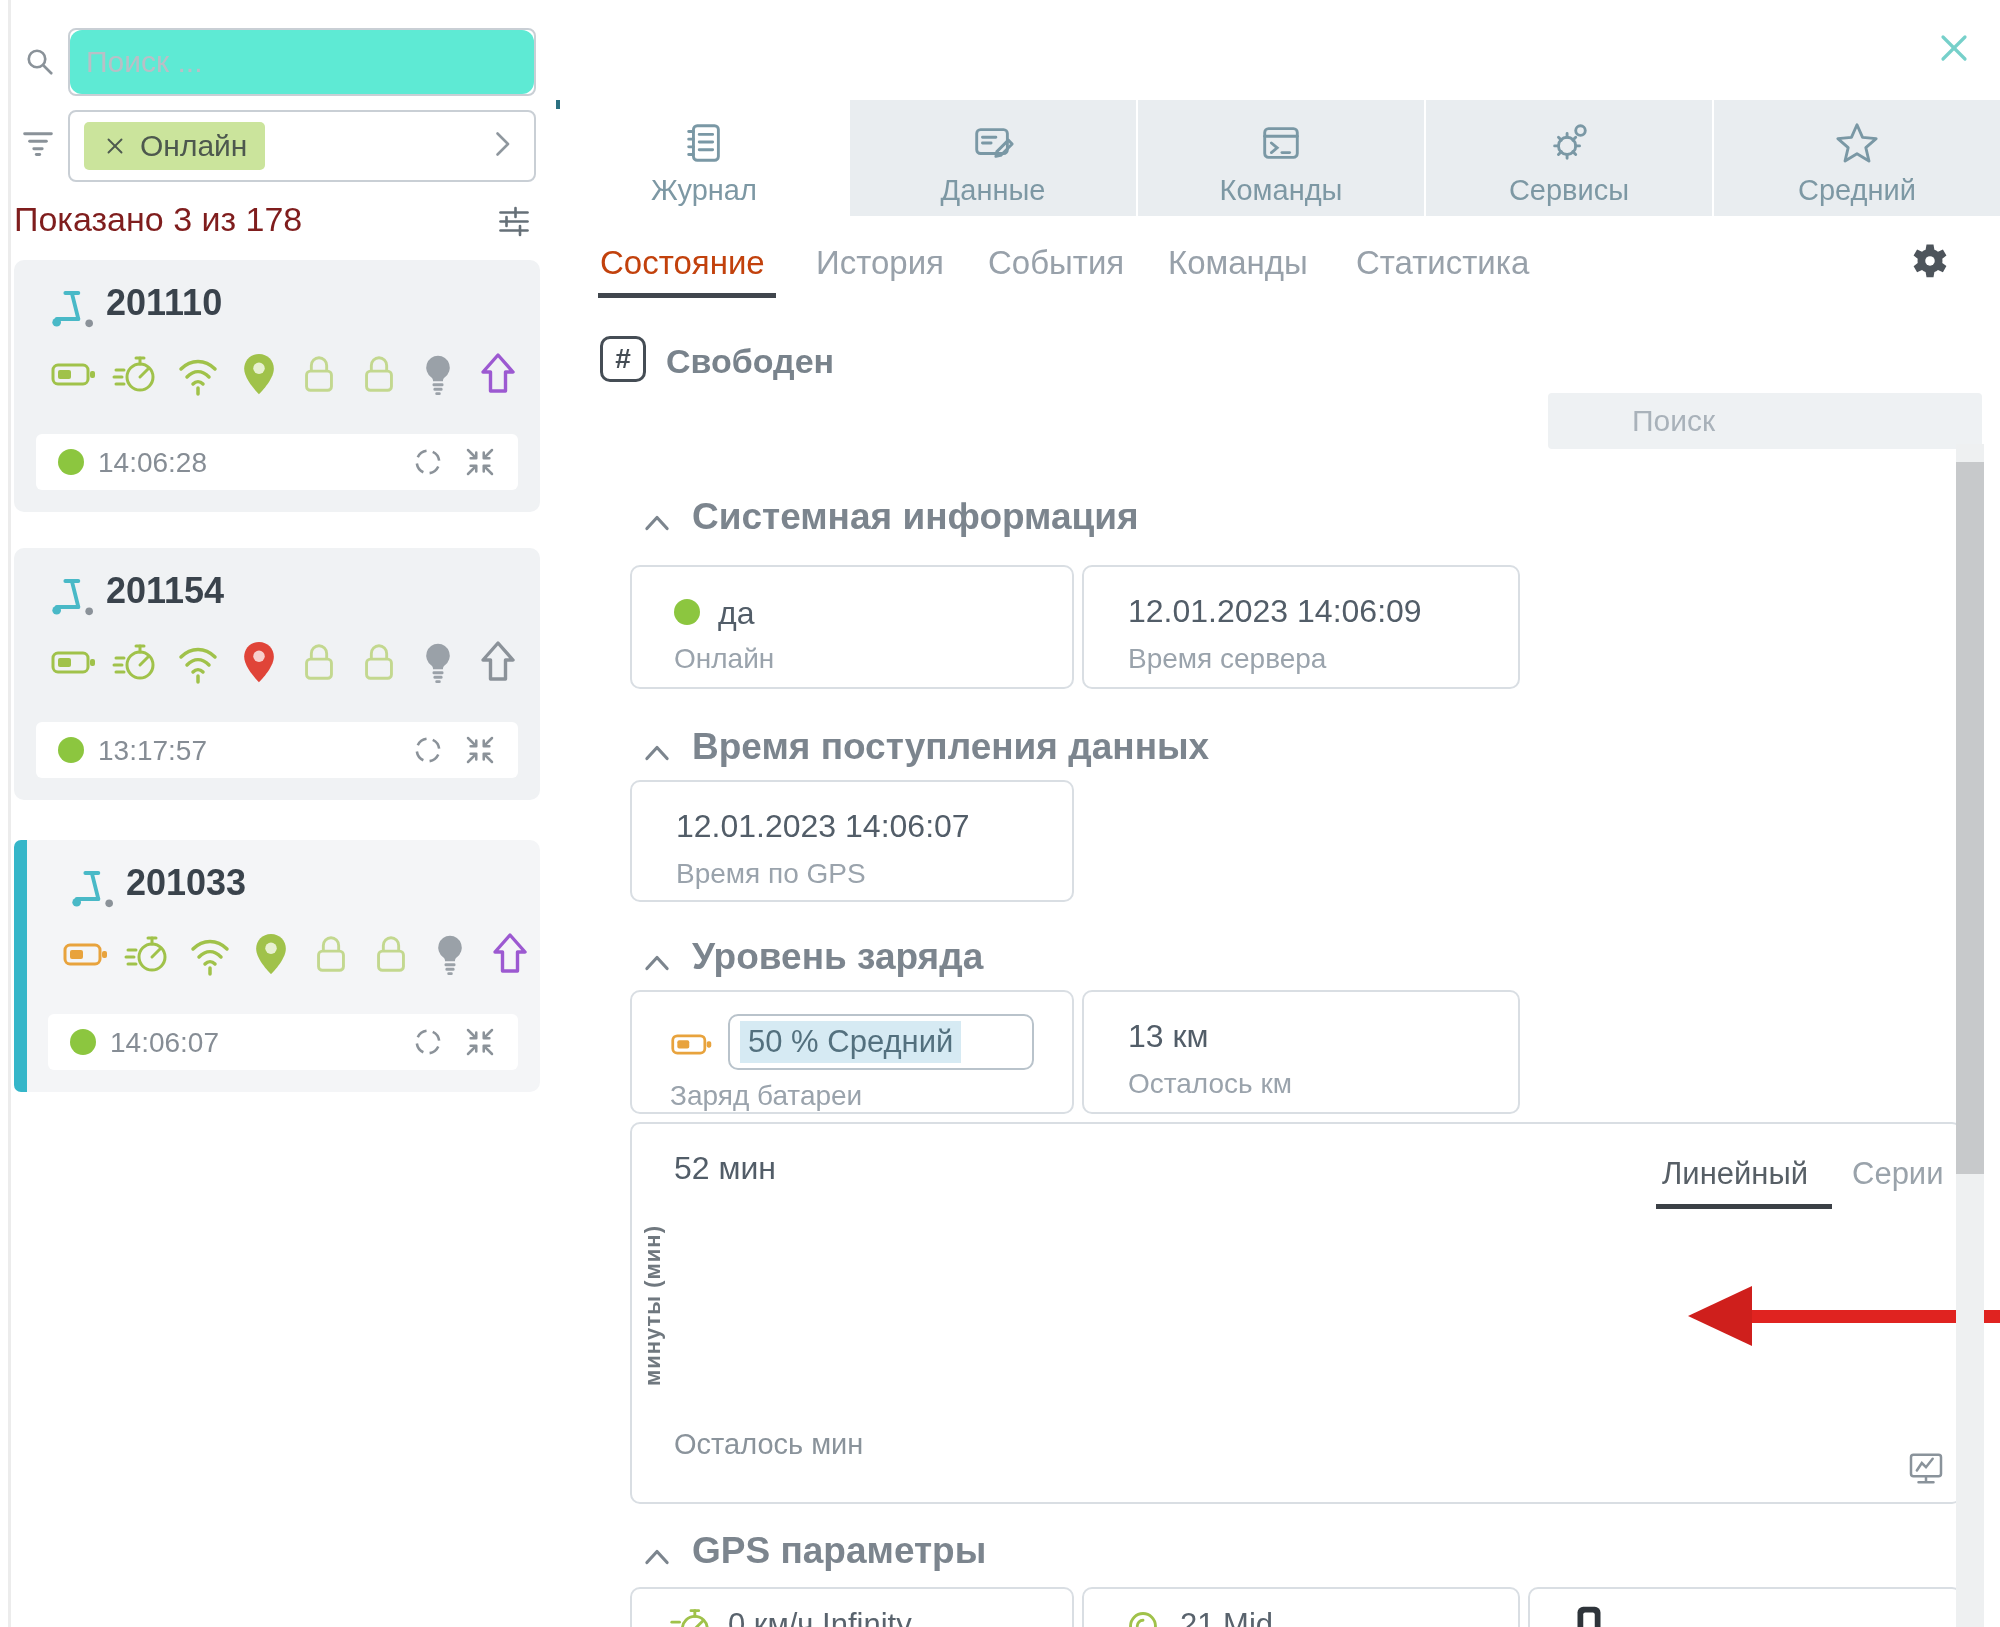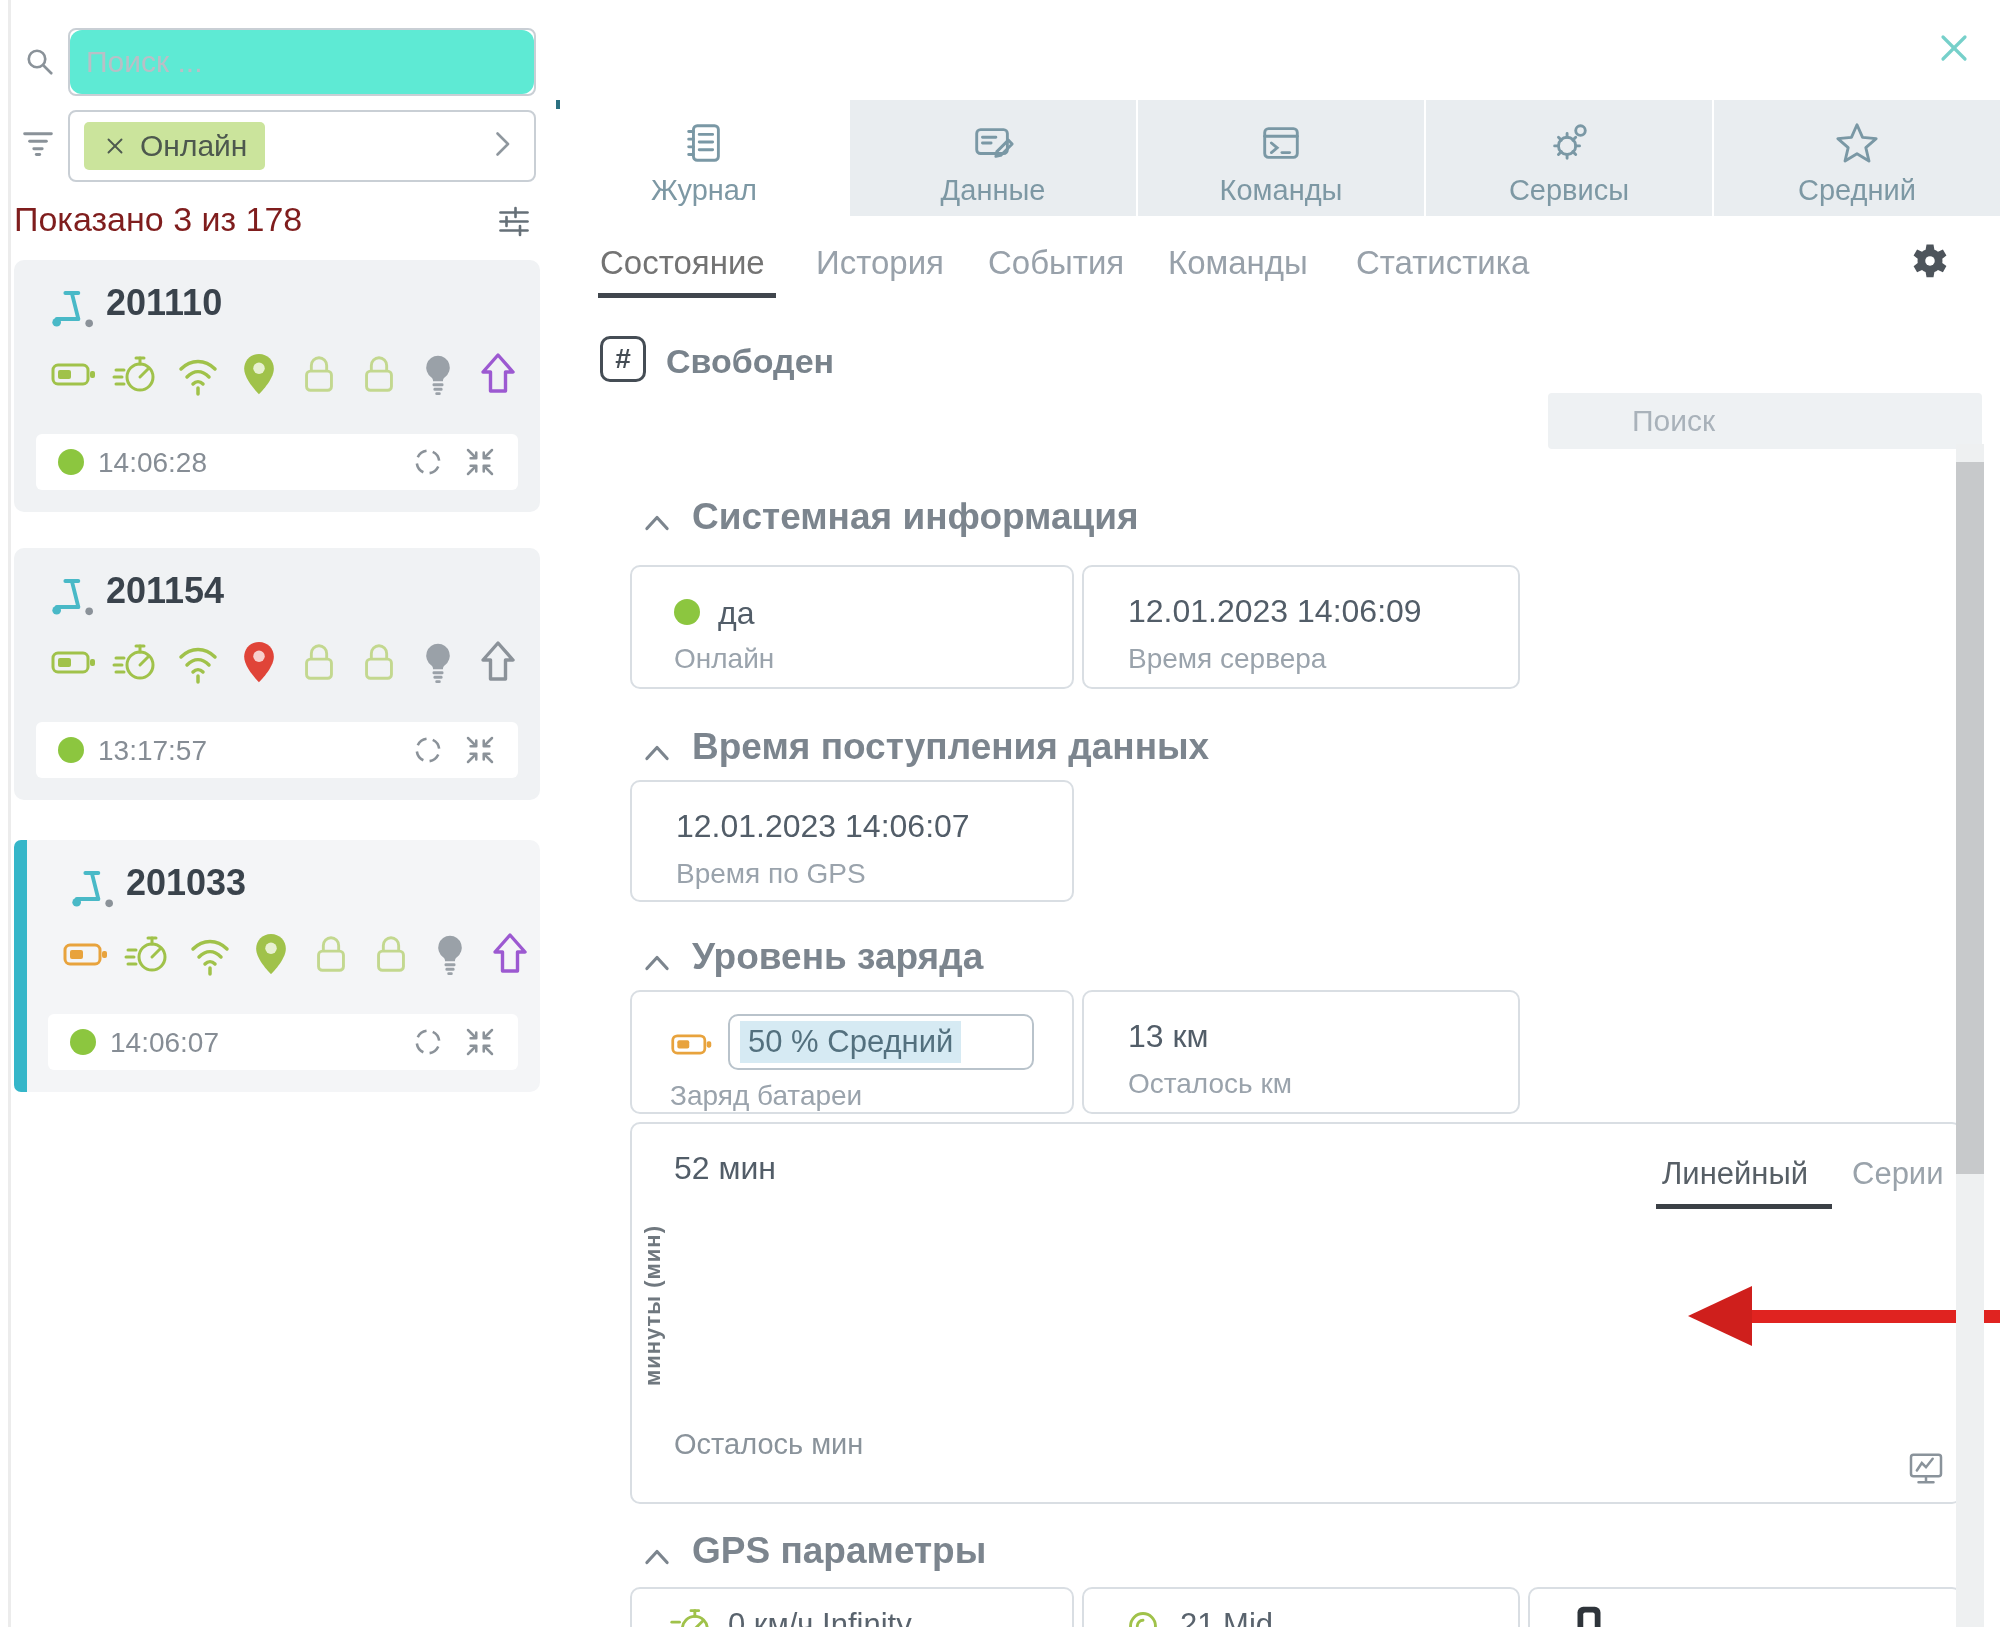--- a/index.html
+++ b/index.html
@@ -44,21 +44,21 @@
   
   #main{position:absolute;left:560px;top:0;width:1440px;height:1627px;background:#fff;}
   .tab{position:absolute;top:100px;width:288px;height:116px;box-sizing:border-box;text-align:center;}
   .tab .tlab{margin-top:8px;font-size:29px;color:#7d98a4;}
   .tab .ticon{margin:20px auto 0;width:46px;height:46px;color:#7a98a5;}
   .tab.inactive{background:#e9edf0;border-left:2px solid #fff;}
   .tab.active{background:#fff;}
   .tab-accent{position:absolute;top:100px;height:9px;background:#2a7080;}
 
   .subtab{position:absolute;top:244px;font-size:33px;color:#98a1aa;}
-  .subtab.active{color:#737373;}
+  .subtab.active{color:#c2410c;}
   .sub-underline{position:absolute;top:293px;height:5px;background:#40464d;}
 
   .status-box{position:absolute;left:600px;top:336px;width:46px;height:46px;border:3px solid #454d55;border-radius:10px;
       box-sizing:border-box;text-align:center;line-height:40px;font-size:28px;font-weight:700;color:#454d55;}
   .status-lab{position:absolute;left:666px;top:342px;font-size:34px;font-weight:600;color:#79838c;}
 
   .csearch{position:absolute;left:1548px;top:393px;width:434px;height:56px;background:#eef1f3;border-radius:4px;}
   .csearch input{width:100%;height:100%;border:none;outline:none;background:transparent;font-family:inherit;
       font-size:30px;color:#7f8890;padding:0 0 0 84px;box-sizing:border-box;}
   .csearch input::placeholder{color:#a9b2ba;}

